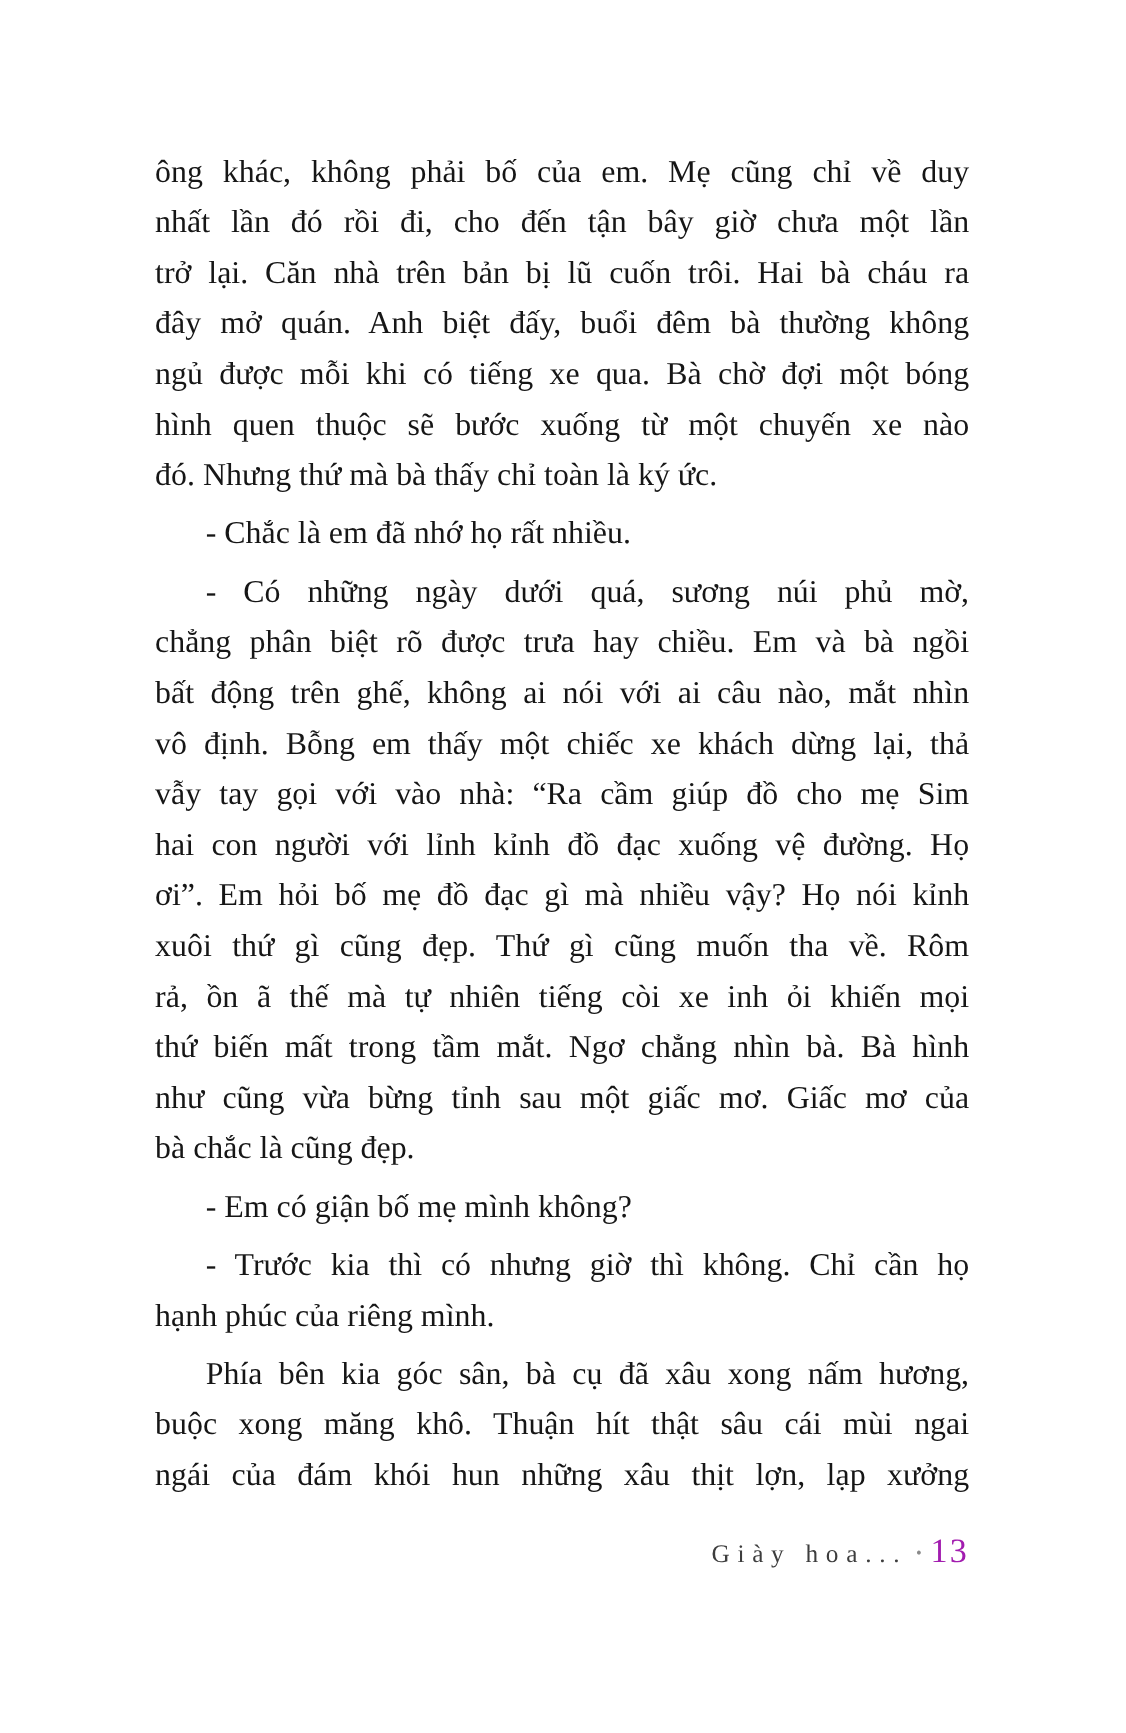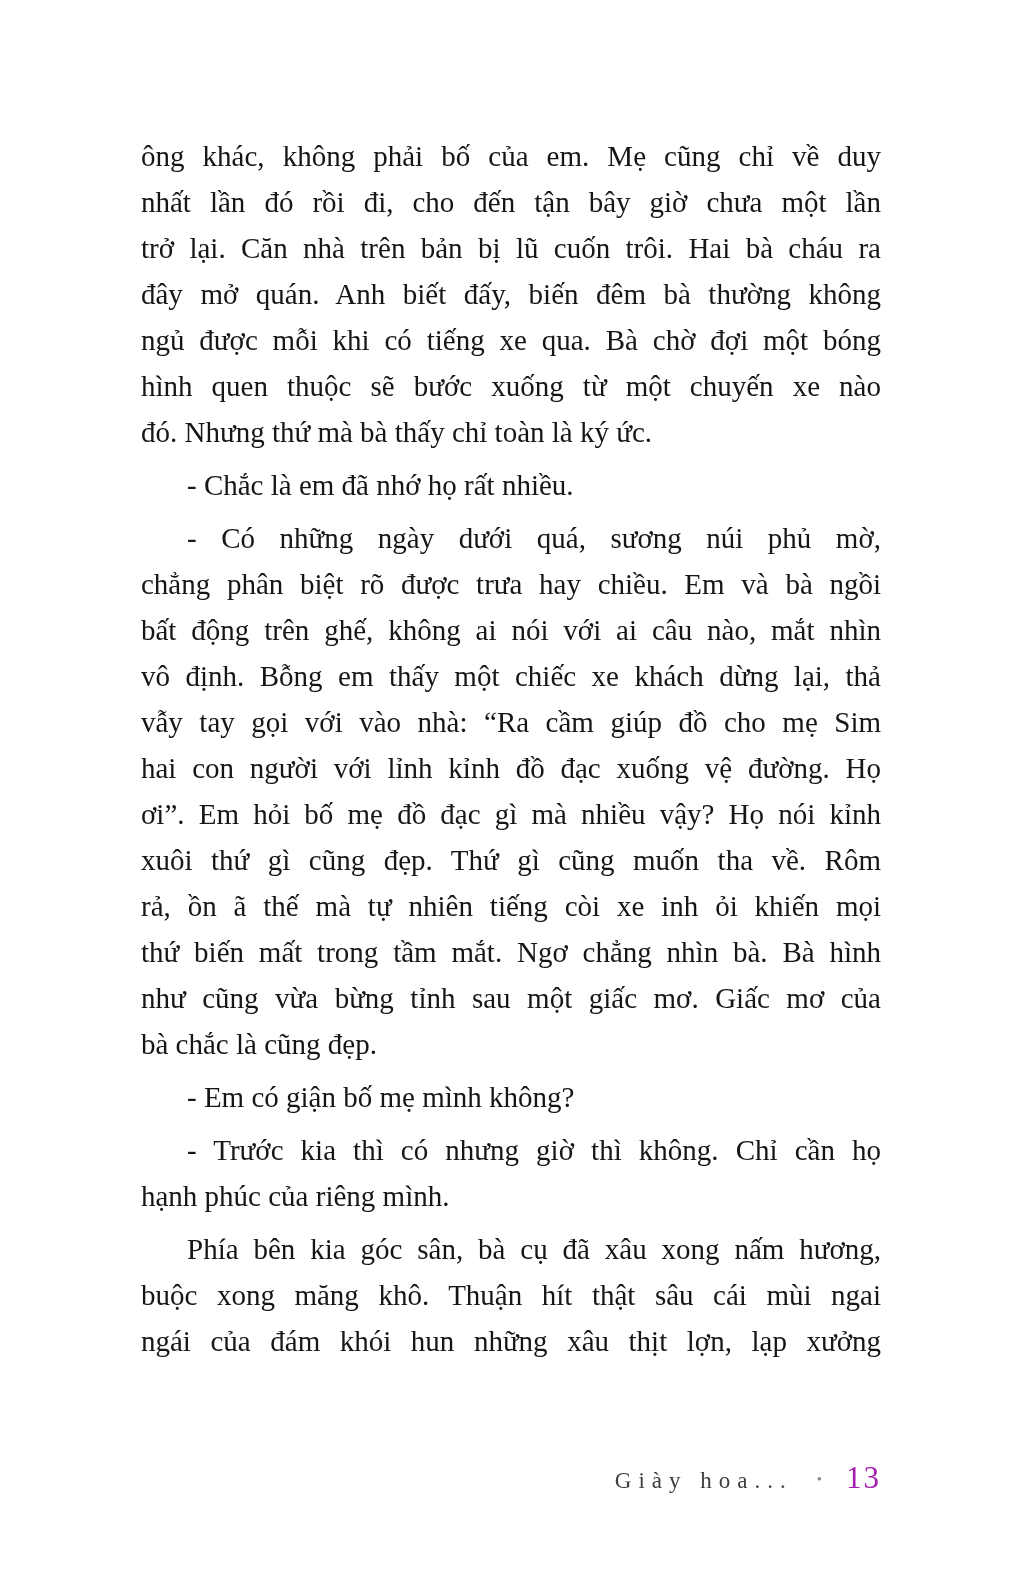--- a/index.html
+++ b/index.html
@@ -32,26 +32,26 @@
   }
   .line.last {
     text-align-last: left;
   }
   .line.indent {
     text-indent: 46px;
   }
   .footer {
     position: absolute;
     left: 141px;
-    top: 1460px;
+    top: 1392px;
     width: 740px;
     display: flex;
     justify-content: flex-end;
     align-items: baseline;
-    gap: 24px;
+    gap: 8px;
   }
   .running-title {
     font-size: 23px;
     letter-spacing: 7px;
     color: #3d3d3d;
   }
   .separator-dot {
     font-size: 15px;
     color: #8a8a8a;
     transform: translateY(-4px);
@@ -65,21 +65,21 @@
 </head>
 <body>
 
 <div class="page">
 
   <div class="text-block">
       <div class="para">
         <div class="line">ông khác, không phải bố của em. Mẹ cũng chỉ về duy</div>
         <div class="line">nhất lần đó rồi đi, cho đến tận bây giờ chưa một lần</div>
         <div class="line">trở lại. Căn nhà trên bản bị lũ cuốn trôi. Hai bà cháu ra</div>
-        <div class="line">đây mở quán. Anh biết đấy, biến đêm bà thường không</div>
+        <div class="line">đây mở quán. Anh biệt đấy, buổi đêm bà thường không</div>
         <div class="line">ngủ được mỗi khi có tiếng xe qua. Bà chờ đợi một bóng</div>
         <div class="line">hình quen thuộc sẽ bước xuống từ một chuyến xe nào</div>
         <div class="line last">đó. Nhưng thứ mà bà thấy chỉ toàn là ký ức.</div>
       </div>
       <div class="para">
         <div class="line last indent">- Chắc là em đã nhớ họ rất nhiều.</div>
       </div>
       <div class="para">
         <div class="line indent">- Có những ngày dưới quá, sương núi phủ mờ,</div>
         <div class="line">chẳng phân biệt rõ được trưa hay chiều. Em và bà ngồi</div>

